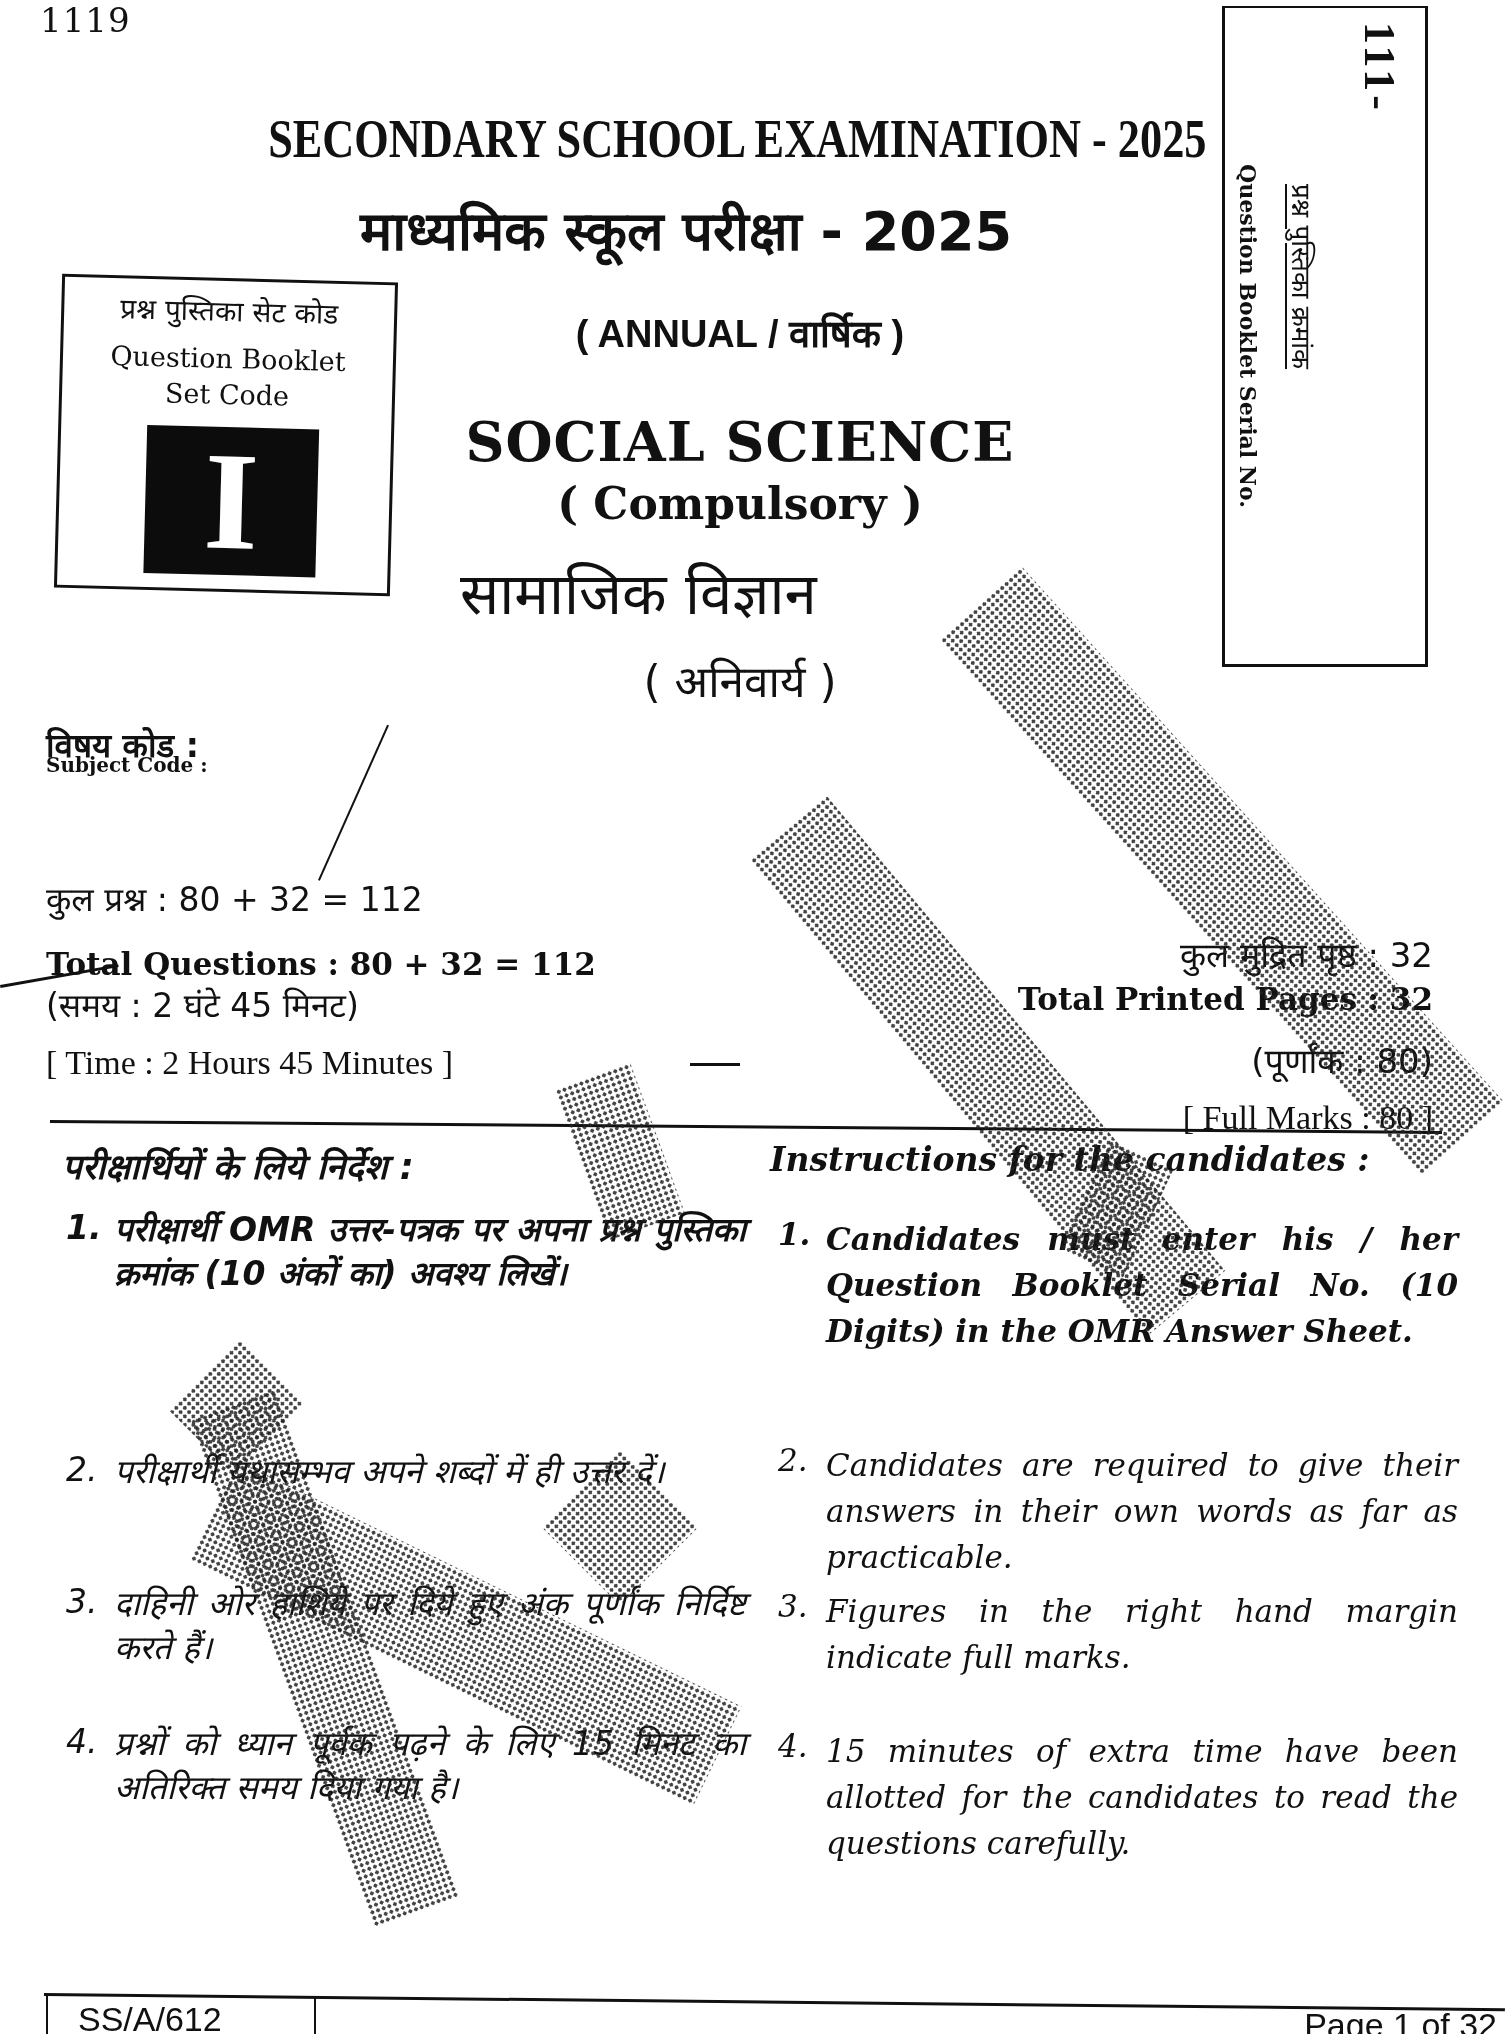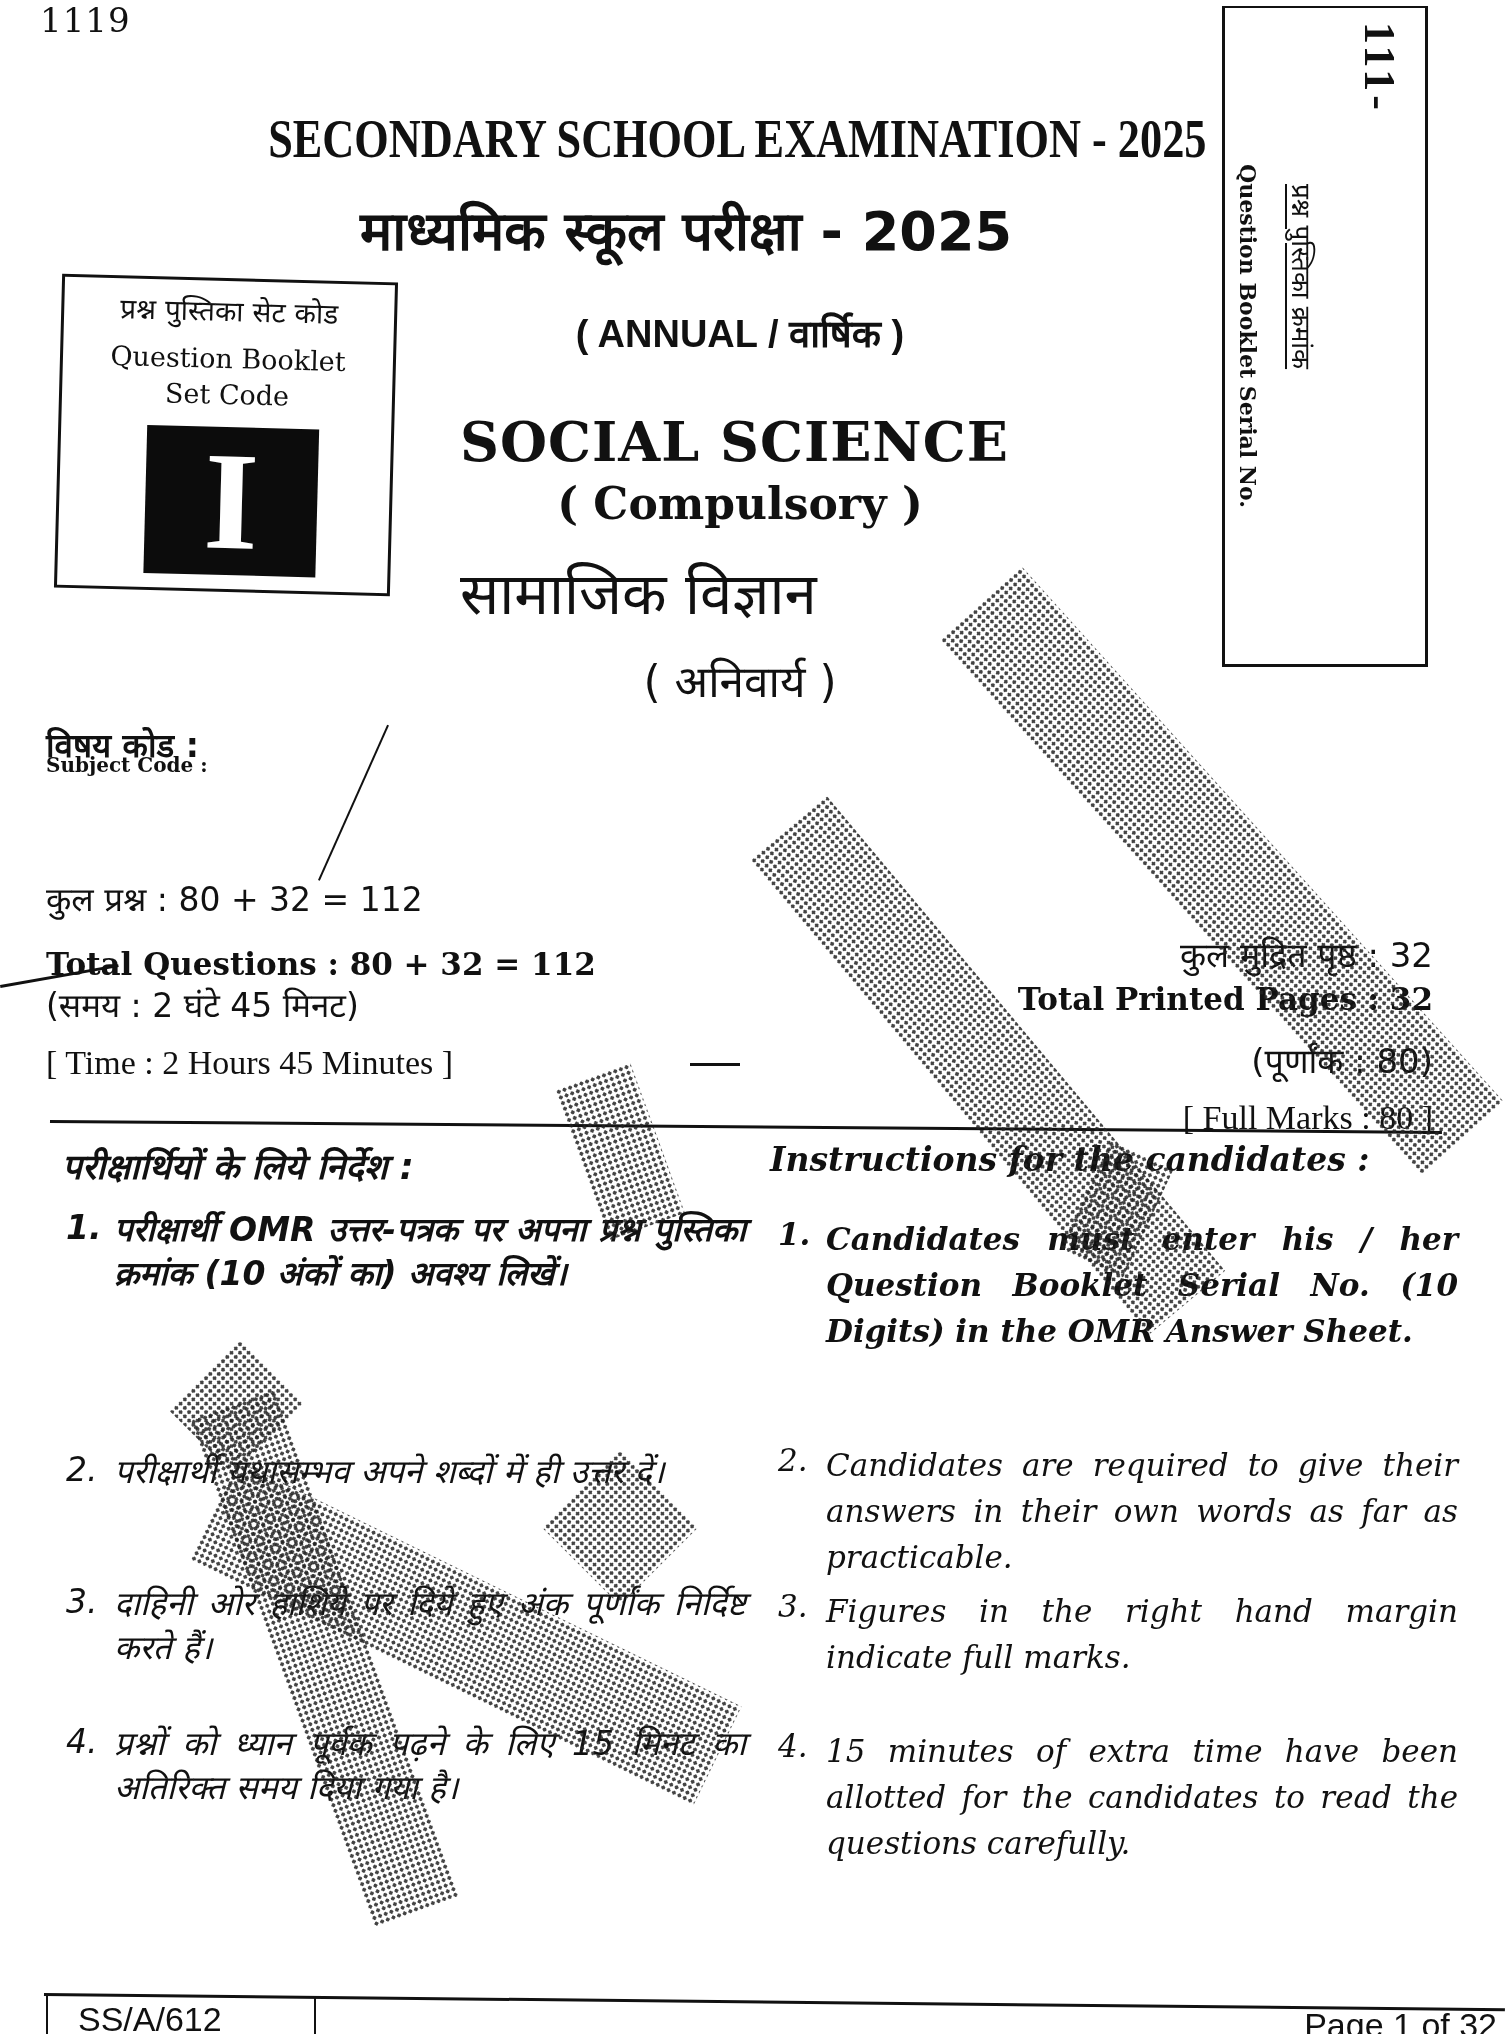--- a/index.html
+++ b/index.html
@@ -25,21 +25,21 @@
     display:flex; align-items:center; justify-content:center; font-size:140px; font-weight:bold; font-family:"Liberation Serif", serif; line-height:1; }
 
   .serial-box { left:1222px; top:6px; width:200px; height:656px; border:3px solid #111; border-top-width:2px; background:#fff; }
   .serial-num { position:absolute; right:20px; top:14px; font-size:44px; font-weight:bold; font-family:"Liberation Serif", serif;
     writing-mode:vertical-rl; letter-spacing:4px; }
   .serial-hi { position:absolute; left:58px; top:176px; font-size:26px; font-family:"DejaVu Sans", sans-serif;
     writing-mode:vertical-rl; text-decoration:underline; }
   .serial-en { position:absolute; left:10px; top:156px; font-size:22px; font-weight:bold; font-family:"DejaVu Serif", serif;
     writing-mode:vertical-rl; }
 
-  .subject-en { left:460px; width:560px; top:410px; font-size:54px; font-weight:bold; font-family:"DejaVu Serif", serif; letter-spacing:1px; }
+  .subject-en { left:460px; width:560px; top:410px; text-align:center; font-size:54px; font-weight:bold; font-family:"DejaVu Serif", serif; letter-spacing:1px; }
   .compulsory-en { left:460px; width:560px; top:478px; text-align:center; font-size:44px; font-weight:bold; font-family:"DejaVu Serif", serif; }
   .subject-hi { left:460px; width:560px; top:552px; text-align:left; font-size:58px; font-weight:normal; font-family:"DejaVu Sans", sans-serif; }
   .compulsory-hi { left:460px; width:560px; top:650px; text-align:center; font-size:44px; font-family:"DejaVu Sans", sans-serif; }
 
   .left-info { left:46px; font-size:33px; }
   .sub-hi { top:722px; font-family:"DejaVu Sans", sans-serif; font-weight:bold; }
   .sub-en { top:753px; font-family:"DejaVu Serif", serif; font-weight:bold; font-size:20px; }
   .tq-hi { top:876px; font-family:"DejaVu Sans", sans-serif; font-size:33px; }
   .tq-en { top:930px; font-family:"DejaVu Serif", serif; font-weight:bold; font-size:31px;margin-top:16px; }
   .time-hi { top:982px; font-family:"DejaVu Sans", sans-serif; font-size:33px; }

